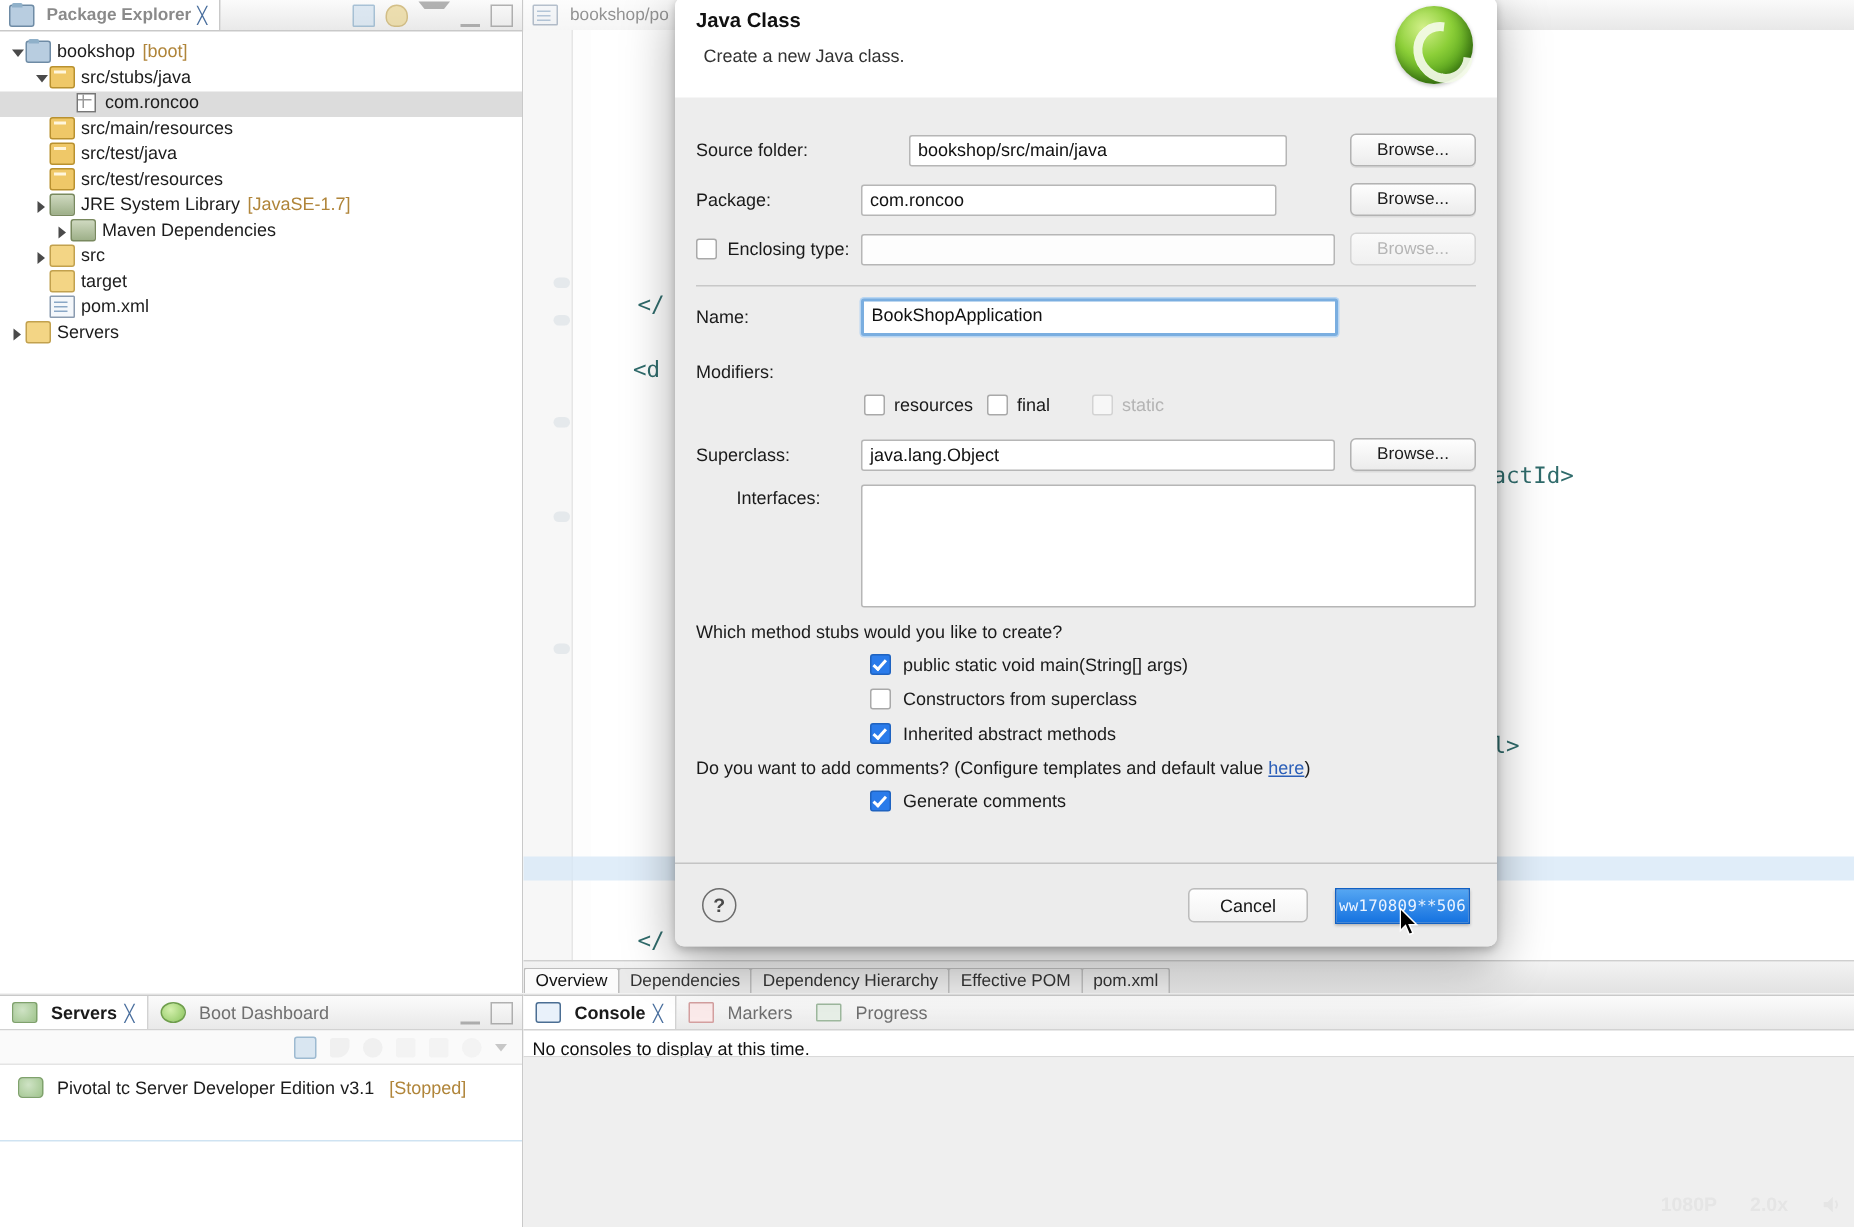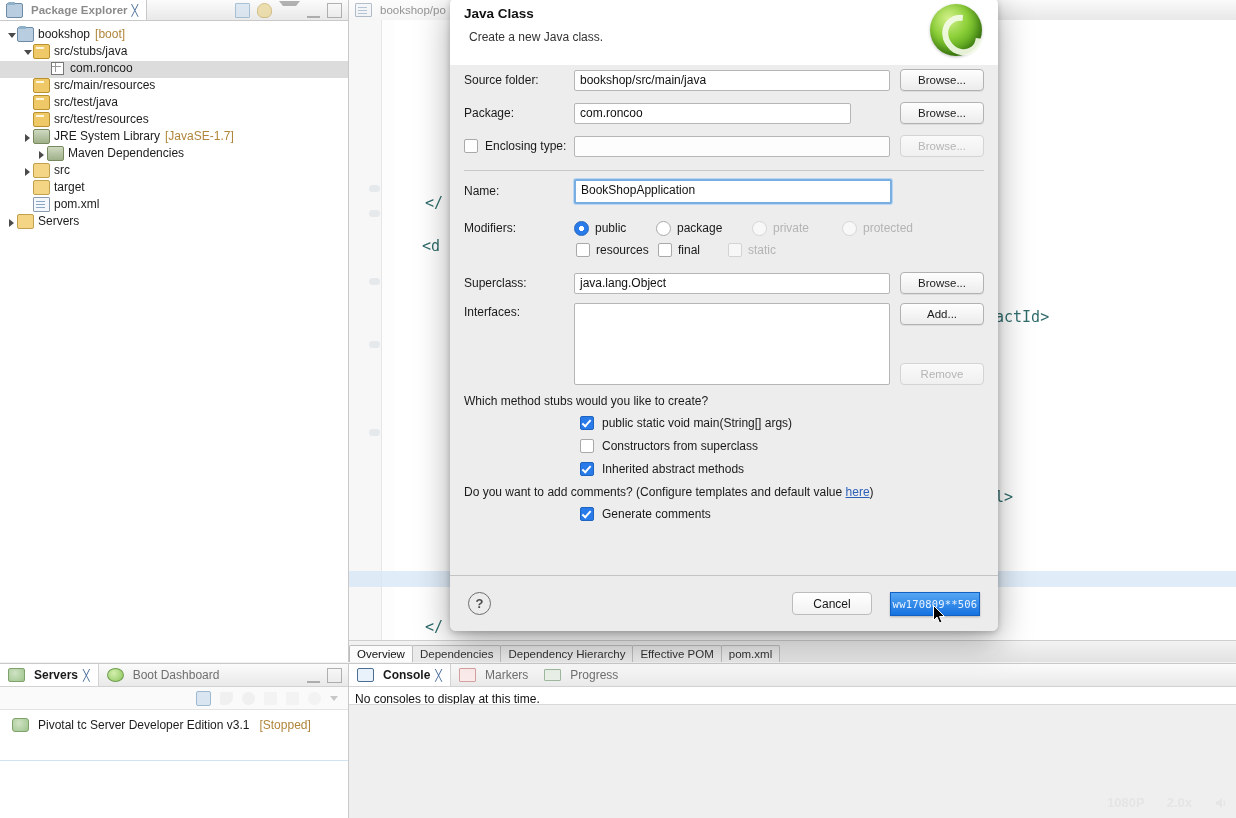--- a/index.html
+++ b/index.html
@@ -339,21 +339,21 @@
   <div id="dlg">
 
     <div id="dlg-head">
       <div id="dlg-title">Java Class</div>
       <div id="dlg-sub">Create a new Java class.</div>
       <div id="dlg-logo"></div>
     </div>
 
     <div id="dlg-body">
 
-      <div class="frow" style="margin-top:2px;">
+      <div class="frow" style="margin-top:22px;gap:32px;">
         <div class="flabel">Source folder:</div>
         <div class="finput">bookshop/src/main/java</div>
         <div class="fbtn">Browse...</div>
       </div>
 
       <div class="frow">
         <div class="flabel">Package:</div>
         <div class="finput" style="flex:0 0 265px;">com.roncoo</div>
         <div class="fbtn" style="margin-left:auto;">Browse...</div>
       </div>
@@ -369,38 +369,20 @@
 
       <div class="sep"></div>
 
       <div class="frow">
         <div class="flabel">Name:</div>
         <div class="finput focus" style="margin-right:92px;">BookShopApplication</div>
       </div>
 
       <div class="modrow" style="margin-top:13px;">
         <div class="flabel">Modifiers:</div>
-        <div id="mods1" style="display:flex;align-items:center;">
-            <div class="mopt w-public">
-              <span class="rdo on"></span>
-              <span>public</span>
-            </div>
-            <div class="mopt w-package">
-              <span class="rdo"></span>
-              <span>package</span>
-            </div>
-            <div class="mopt dis w-private">
-              <span class="rdo dis"></span>
-              <span>private</span>
-            </div>
-            <div class="mopt dis ">
-              <span class="rdo dis"></span>
-              <span>protected</span>
-            </div>
-          </div>
       </div>
 
       <div class="modrow">
         <div class="flabel"></div>
         <div id="mods2" style="display:flex;align-items:center;padding-left:2px;">
             <div class="mopt w-abstract">
               <span class="cbx"></span>
               <span>resources</span>
             </div>
             <div class="mopt w-final">
@@ -414,26 +396,22 @@
           </div>
       </div>
 
       <div class="frow" style="margin-top:9px;">
         <div class="flabel">Superclass:</div>
         <div class="finput">java.lang.Object</div>
         <div class="fbtn">Browse...</div>
       </div>
 
       <div class="frow" style="align-items:flex-start;height:82px;margin-top:7px;">
-        <div class="flabel" style="padding-top:2px;">Interfaces:</div>
+        <div class="flabel" style="padding-top:2px;text-align:center;">Interfaces:</div>
         <div id="iface-box"></div>
-        <div style="display:flex;flex-direction:column;justify-content:space-between;height:82px;">
-          <div class="fbtn">Add...</div>
-          <div class="fbtn dis">Remove</div>
-        </div>
       </div>
 
       <div class="qtext">Which method stubs would you like to create?</div>
       <div id="stub-list">
           <div class="stubrow">
             <span class="cbx on"></span>
             <span>public static void main(String[] args)</span>
           </div>
           <div class="stubrow">
             <span class="cbx"></span>

